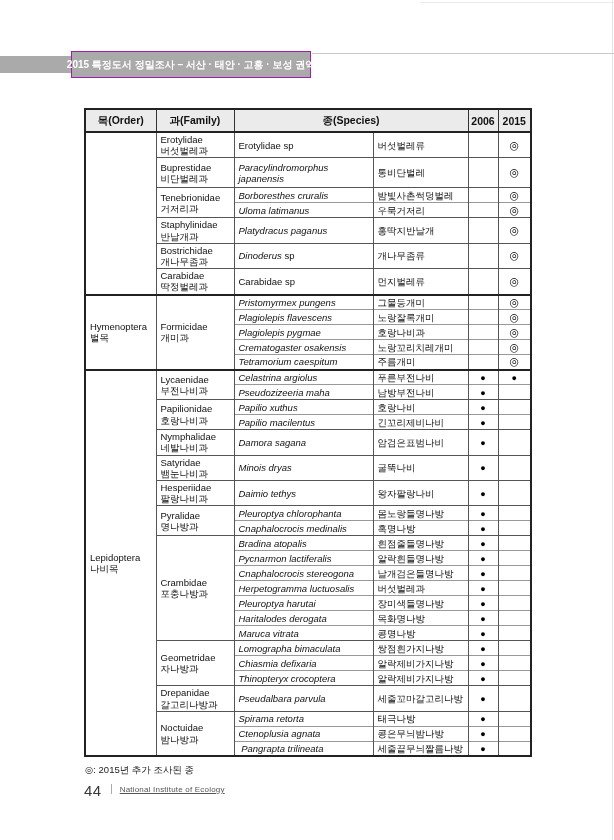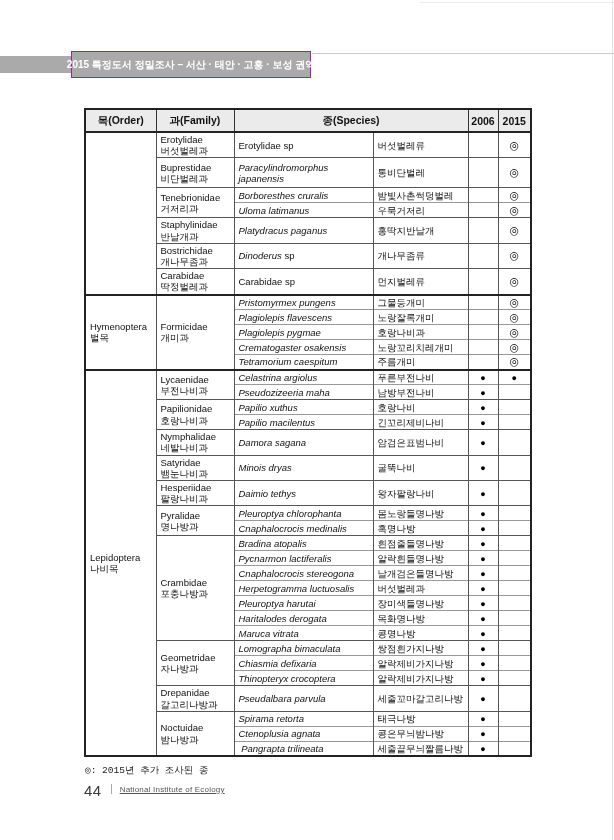--- a/index.html
+++ b/index.html
@@ -41,21 +41,21 @@
   tr.section-start > td { border-top:2px solid #222; }
   td.order-cell  { padding-left:5px; }
   td.family-cell { padding-left:5px; }
   td.sci-cell    { padding-left:6px; white-space:pre-wrap; }
   td.sci-cell i  { font-style:italic; }
   td.ko-cell     { padding-left:7px; white-space:pre-wrap; }
   td.marker-cell { text-align:center; padding:0; }
   td.marker-cell .ring { font-size:11px; line-height:1; color:#000; }
   td.marker-cell .dot  { font-size:9px;  line-height:1; color:#000; }
 
-  .footnote { margin-top:7px; font-size:9.5px; color:#222; padding-left:1px;font-family:Liberation Mono, monospace; }
+  .footnote { margin-top:7px; font-size:9.5px; color:#222; padding-left:1px; }
 
   
   .footer { position:absolute; left:84px; top:782px; display:flex; }
   .footer .page-num { font-size:15px; color:#3a3a3a; letter-spacing:0.5px; }
   .footer .sep { display:inline-block; width:1px; height:10px; background:#aaa; margin:2px 8px 0 9px; }
   .footer .institute { font-size:8px; color:#555; margin-top:3px; letter-spacing:0.2px;text-decoration:underline; }
 </style>
 </head>
 <body>
 

